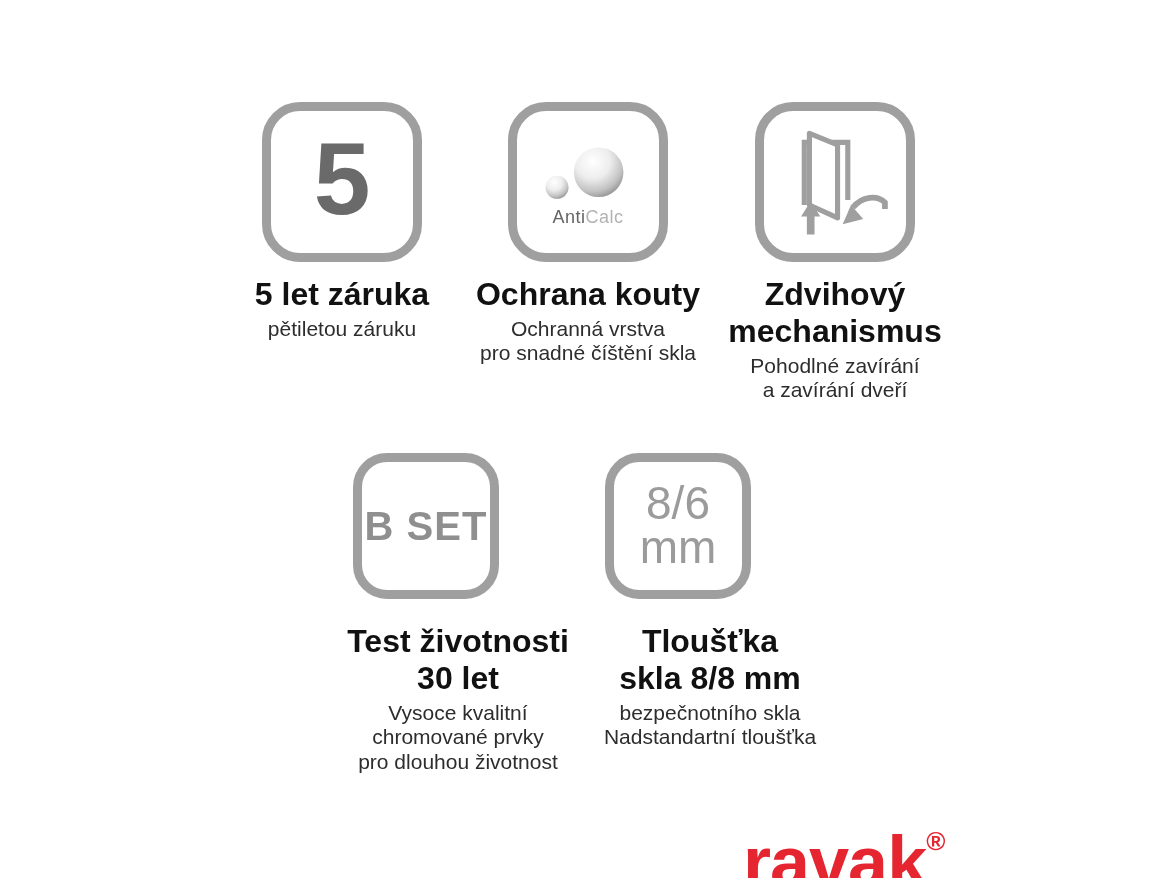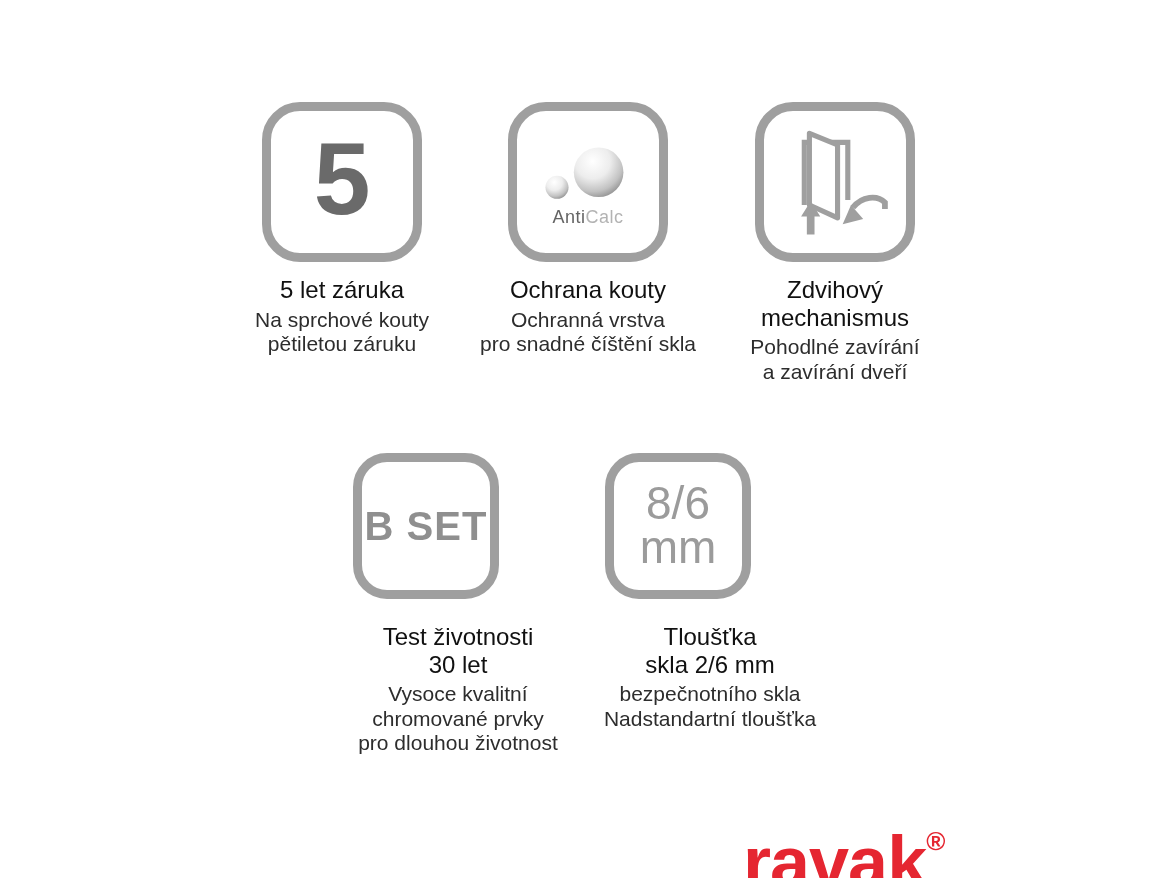--- a/index.html
+++ b/index.html
@@ -67,22 +67,22 @@
 
   .glyph-86 {
     font-size: 46px;
     color: var(--icon-glyph-light, #9b9b9b);
     line-height: 0.95;
   }
   .glyph-86 .line { display: block; }
 
   .title {
     margin: 14px 0 0 0;
-    font-size: 24px;
-    font-weight: normal;
+    font-size: 32px;
+    font-weight: bold;
     color: var(--title-text, #111111);
     line-height: 1.15;
   }
   .row2 .title { margin-top: 24px; }
 
   .desc {
     margin: 4px 0 0 0;
     font-size: 21px;
     font-weight: normal;
     color: var(--body-text, #2d2d2d);
@@ -115,21 +115,20 @@
 <div class="stage">
 
   <section class="feature row1" style="left:192px">
     <div class="icon-box">
       <span class="glyph-5">5</span>
     </div>
     <h3 class="title">
       <span class="line">5 let záruka</span>
     </h3>
     <p class="desc">
-      <span class="line">Na sprchové kouty</span>
       <span class="line">pětiletou záruku</span>
     </p>
   </section>
 
   <section class="feature row1" style="left:438px">
     <div class="icon-box">
       <svg class="bubbles" viewBox="0 0 120 70" aria-hidden="true">
         <defs>
           <radialGradient id="bub" cx="38%" cy="28%" r="78%">
             <stop offset="0%" stop-color="#ffffff"></stop>
@@ -191,21 +190,21 @@
 
   <section class="feature row2" style="left:560px">
     <div class="icon-box">
       <span class="glyph-86">
         <span class="line">8/6</span>
         <span class="line">mm</span>
       </span>
     </div>
     <h3 class="title">
       <span class="line">Tloušťka</span>
-      <span class="line">skla 2/6 mm</span>
+      <span class="line">skla 8/8 mm</span>
     </h3>
     <p class="desc">
       <span class="line">bezpečnotního skla</span>
       <span class="line">Nadstandartní tloušťka</span>
     </p>
   </section>
 
   <div class="logo">
     <span class="logo-word">ravak</span><span class="logo-r">®</span>
   </div>

